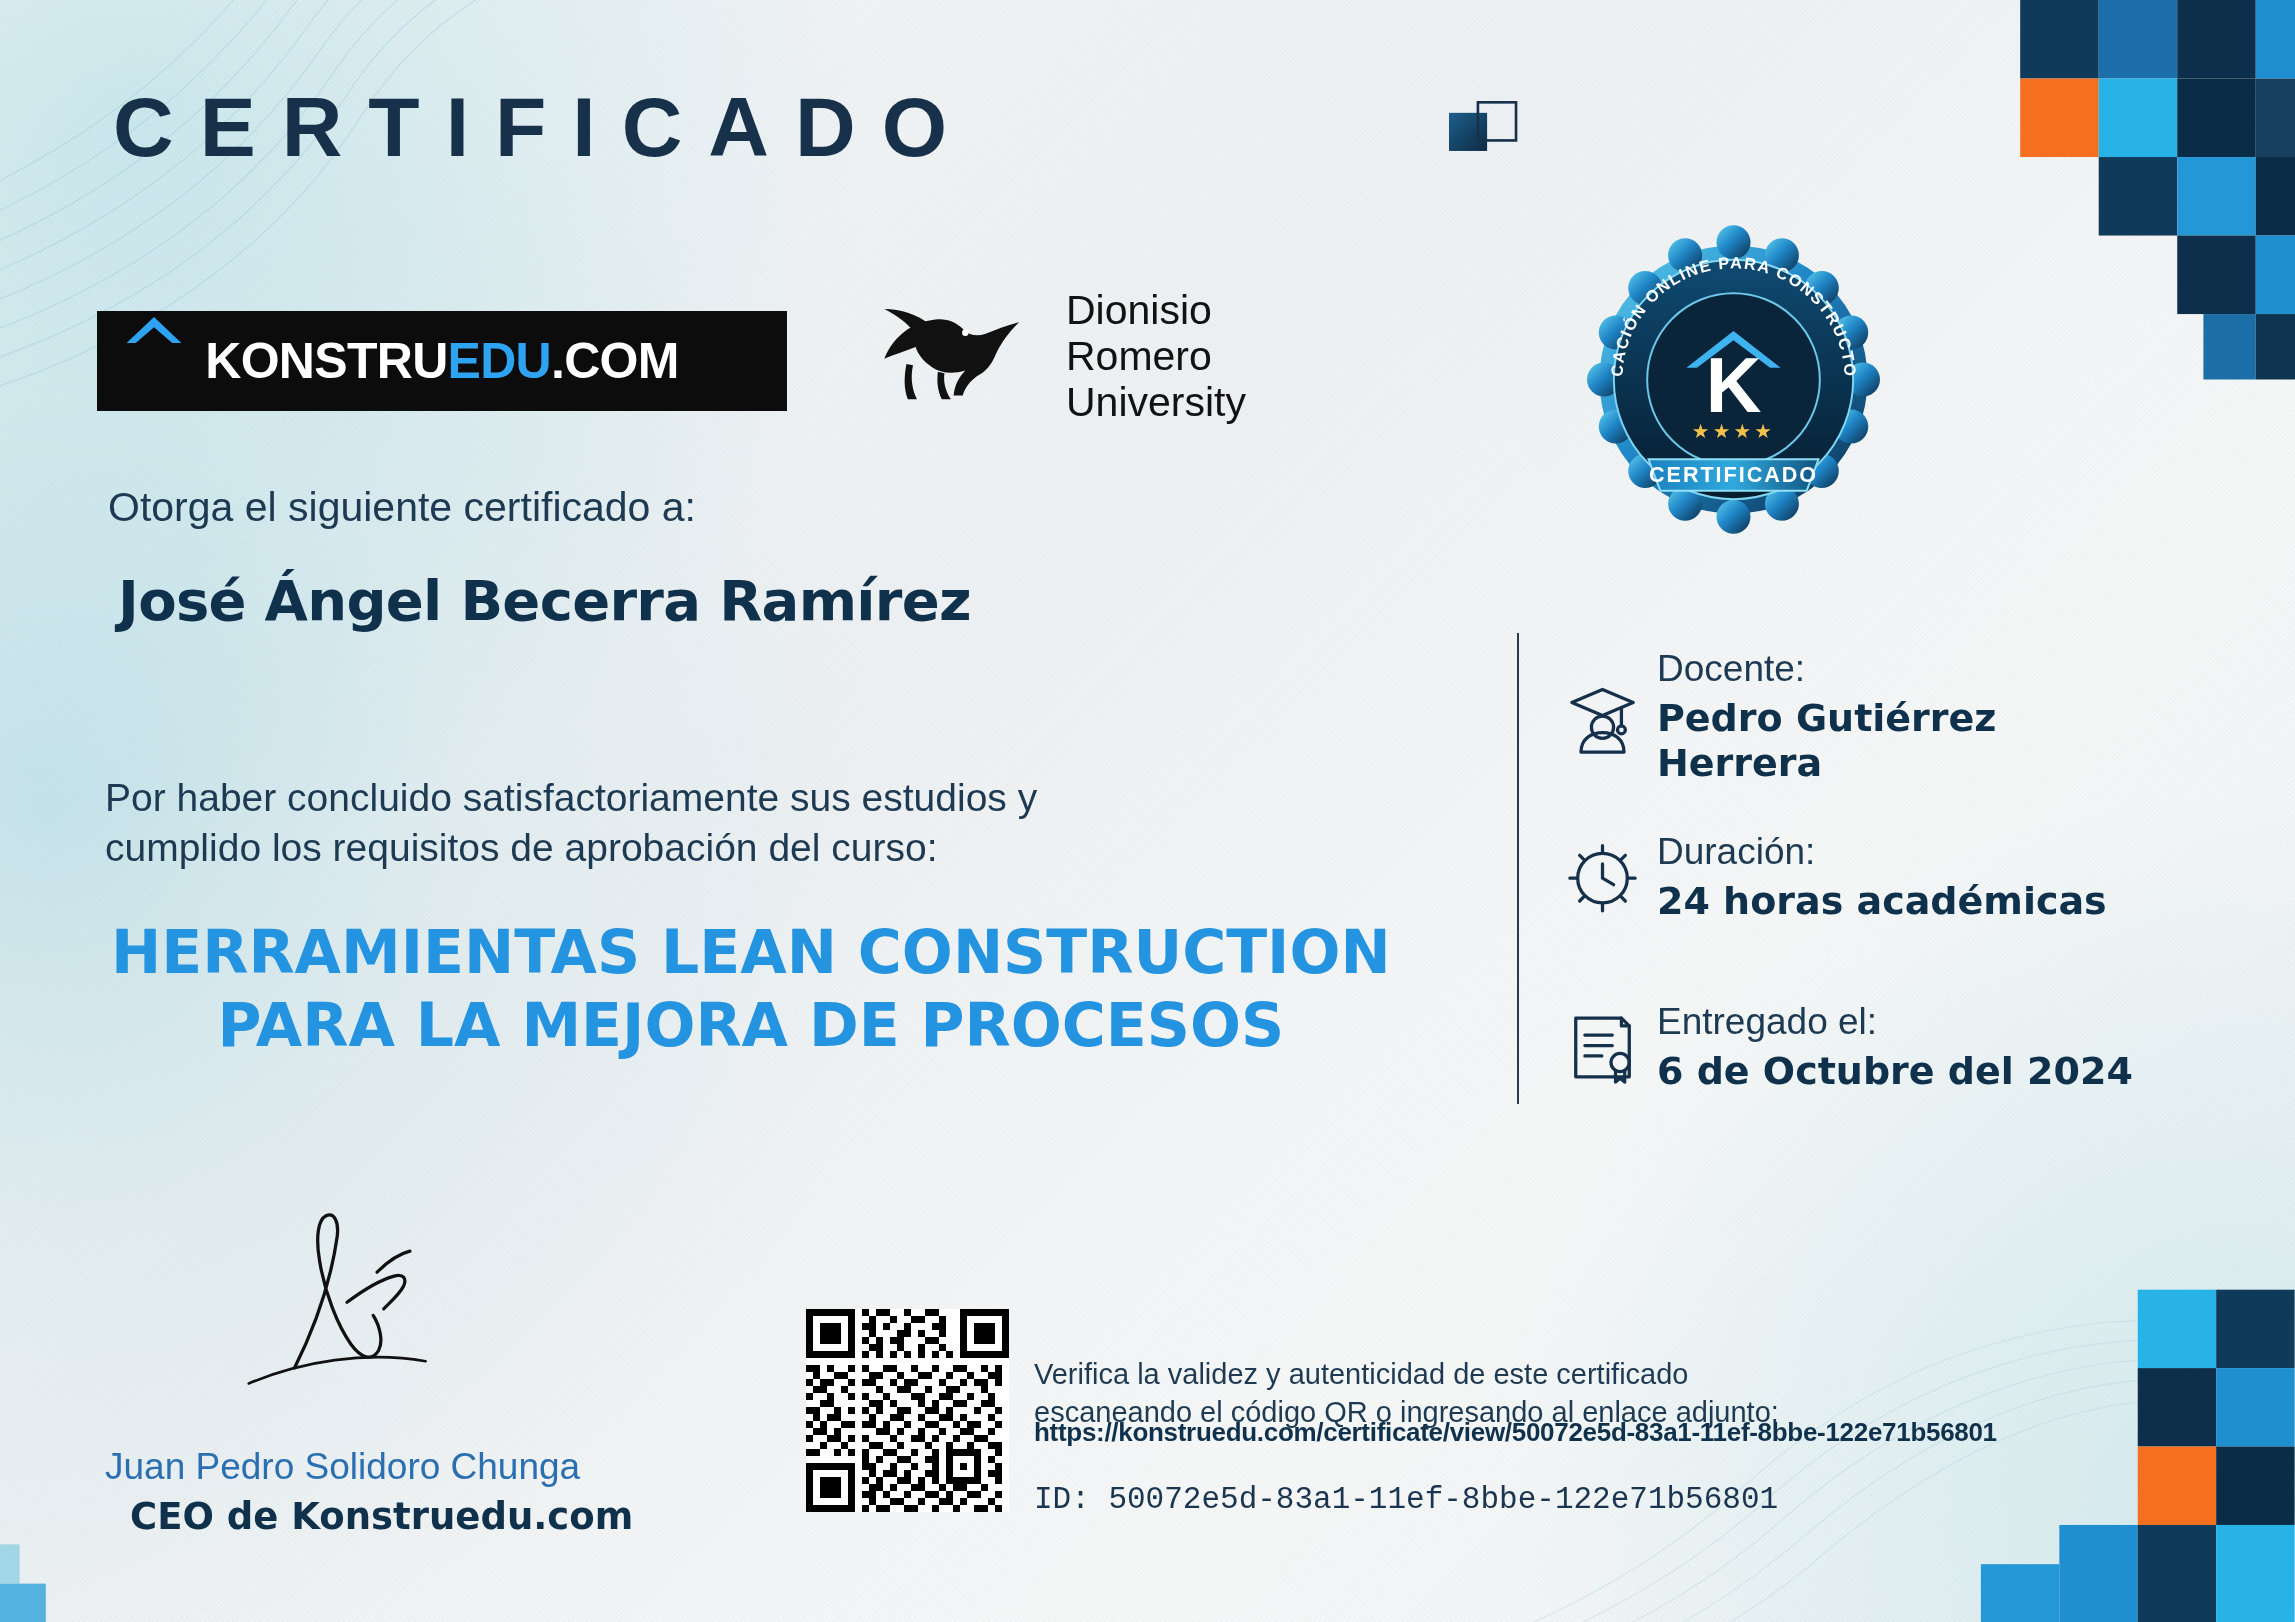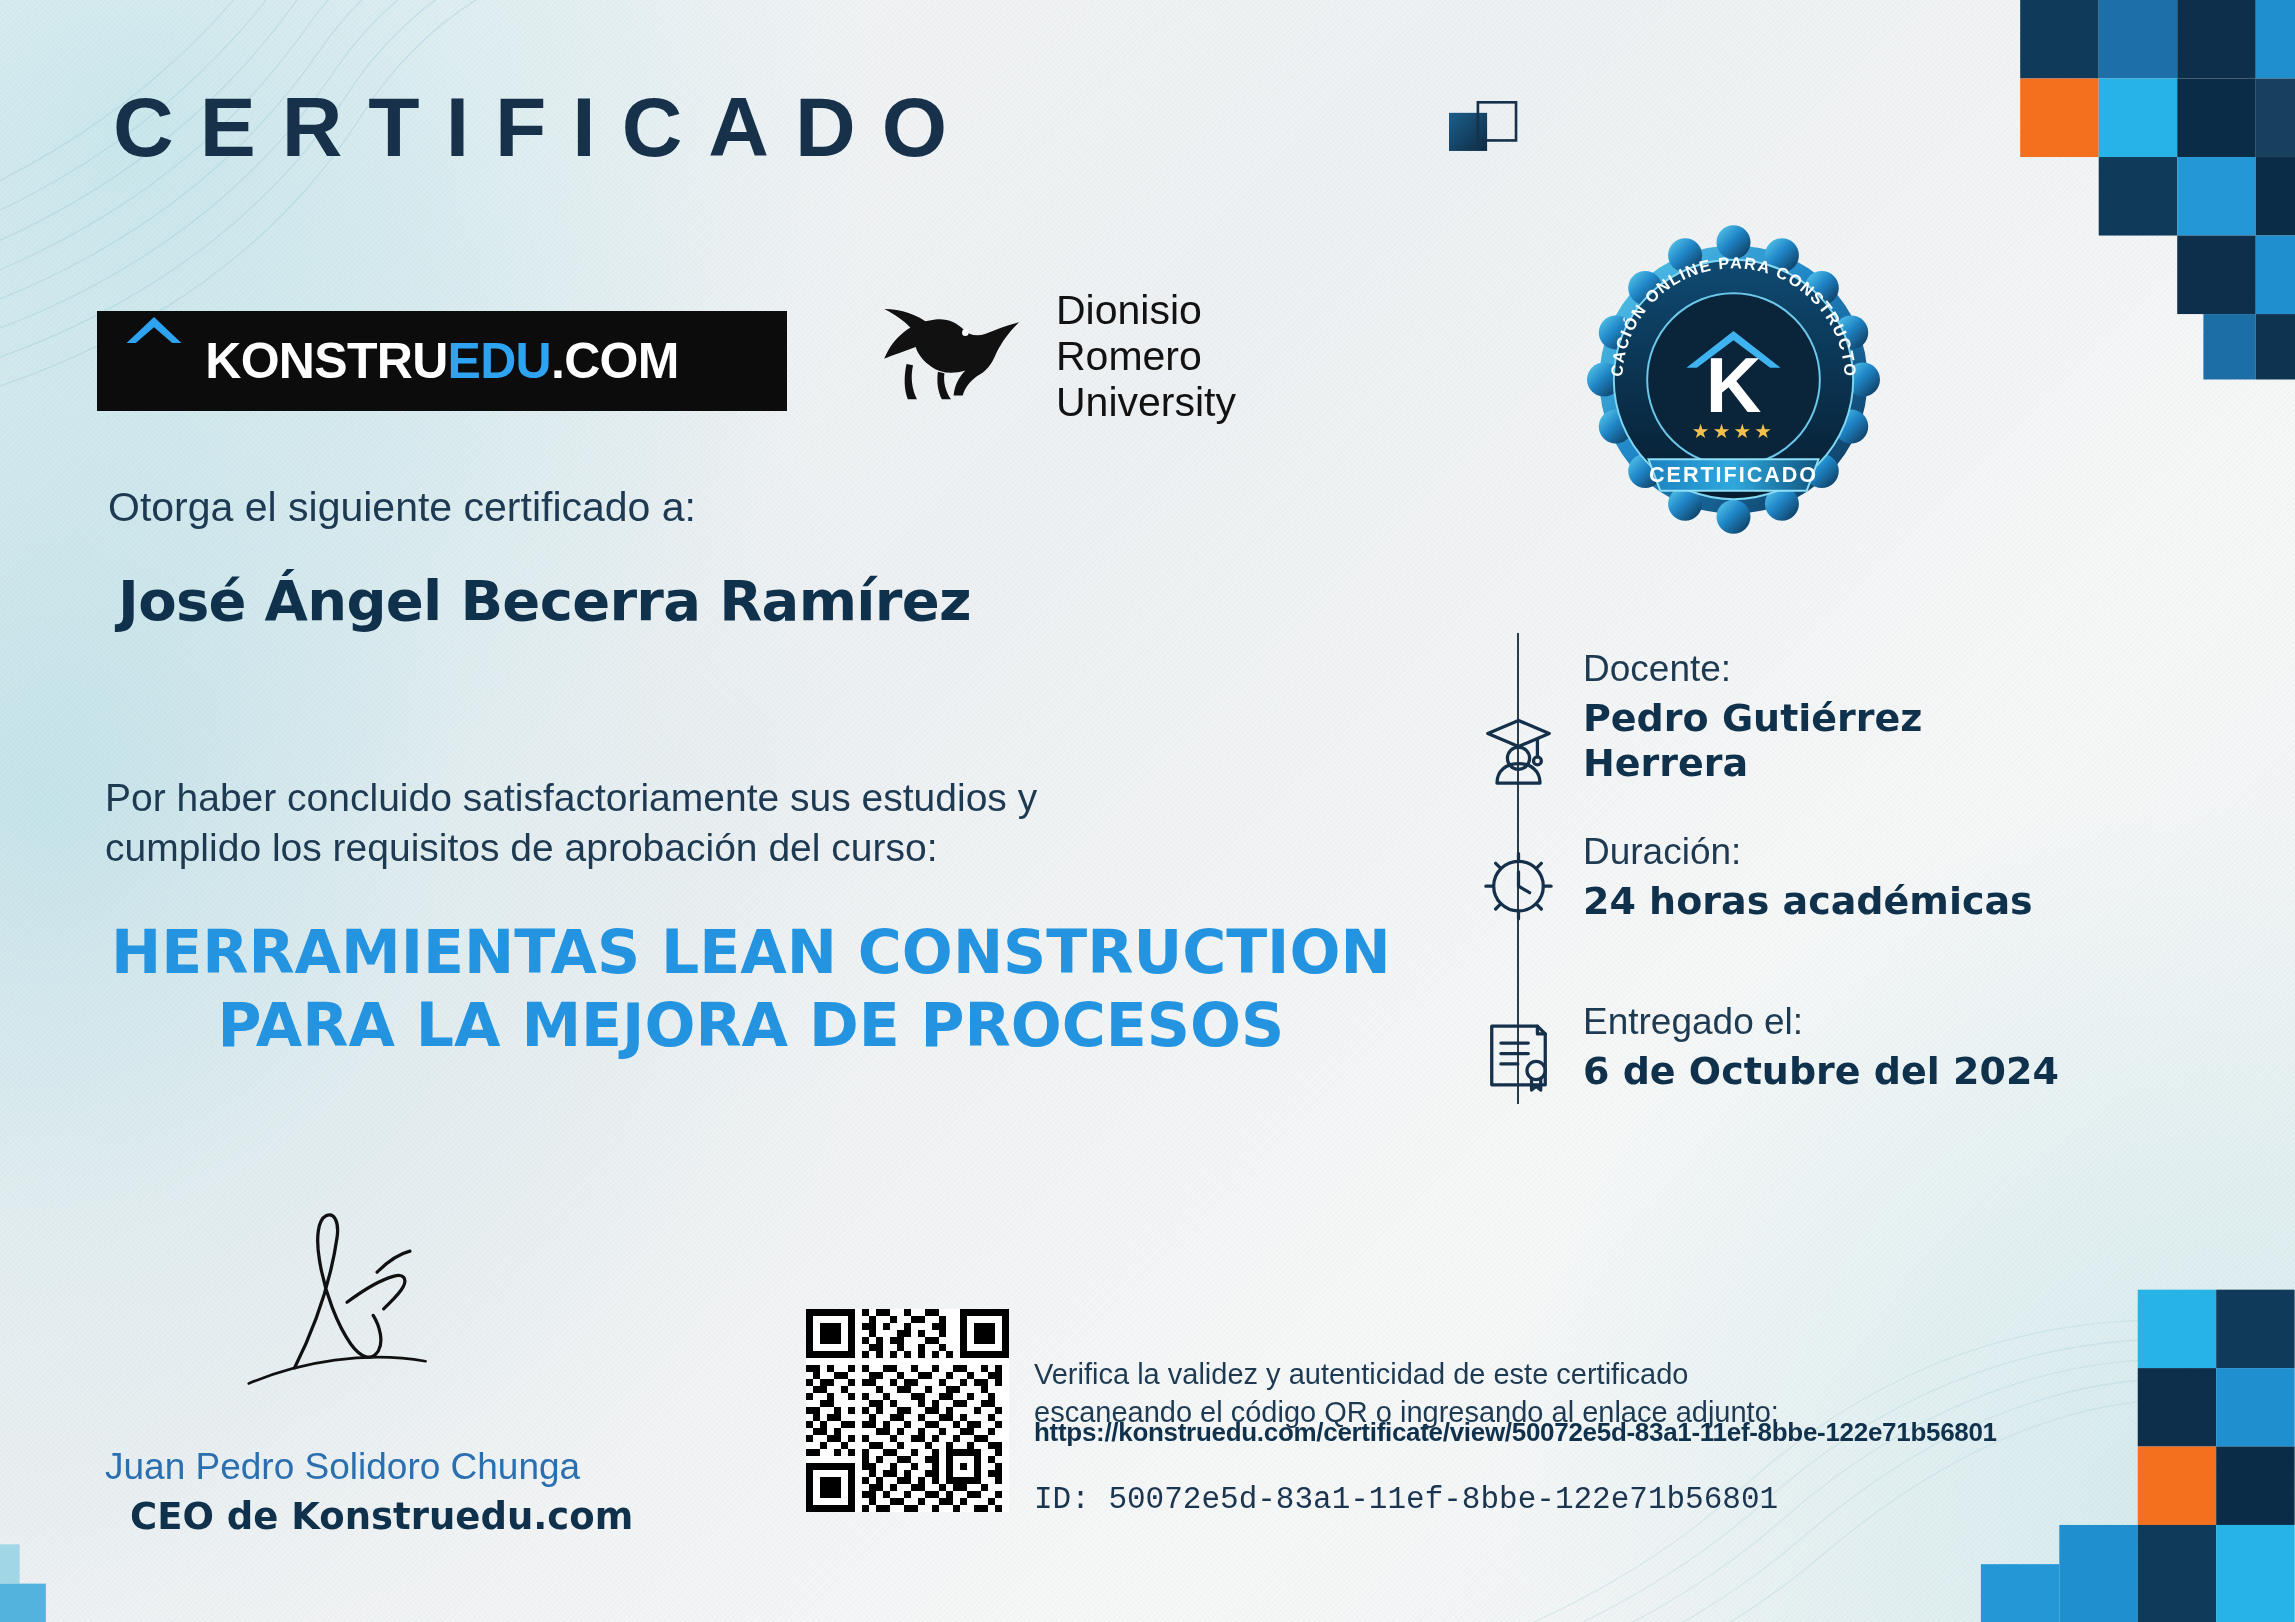--- a/index.html
+++ b/index.html
@@ -46,21 +46,21 @@
   .konstruedu {
     position: absolute; left: 97px; top: 311px;
     width: 690px; height: 100px;
     background: #0c0c0c; display: flex; align-items: center; justify-content: center;
   }
   .konstruedu .kword { font-size: 50px; font-weight: 700; letter-spacing: -0.7px; }
   .k-white { color: #ffffff; }
   .k-blue { color: #2ea3f2; }
   .k-roof { position: absolute; left: 124px; top: 313px; width: 60px; height: 30px; }
 
-  .dru { position: absolute; left: 867px; top: 288px; display: flex; align-items: center; gap: 25px; }
+  .dru { position: absolute; left: 867px; top: 288px; display: flex; align-items: center; gap: 35px; }
   .dru-text { font-size: 41px; line-height: 1.12; color: #121212; font-family: "Liberation Sans", sans-serif; }
 
   .seal { position: absolute; left: 1570px; top: 216px; width: 327px; height: 327px; }
 
   .otorga {
     position: absolute; left: 108px; top: 484px;
     font-size: 41px; color: #1d3a52;
   }
   .student-name {
     position: absolute; left: 118px; top: 568px;
@@ -77,21 +77,21 @@
     color: #2494e0; font-family: "DejaVu Sans", sans-serif; letter-spacing: 0px;
     max-width: 1309px;
     text-align: center;
   }
 
   .divider {
     position: absolute; left: 1517px; top: 633px;
     width: 2px; height: 471px; background: #2a3b4a;
   }
 
-  .meta { position: absolute; left: 1480px; width: 654px; display: flex; gap: 26px; align-items: flex-end; }
+  .meta { position: absolute; left: 1564px; width: 654px; display: flex; gap: 16px; align-items: center; }
   .meta-icon { width: 77px; flex: 0 0 77px; }
   .meta-label { font-size: 37px; color: #1d3a52; line-height: 1.15; }
   .meta-value { font-size: 38px; font-weight: 700; color: #10314c; line-height: 1.2; margin-top: 5.2px; font-family: "DejaVu Sans", sans-serif;}
   .meta-1 { top: 648px; }
   .meta-2 { top: 831px; }
   .meta-3 { top: 1001px; }
 
   .signature { position: absolute; left: 216px; top: 1204px; width: 262px; height: 190px; }
   .sig-name {
     position: absolute; left: 105px; top: 1446px;

